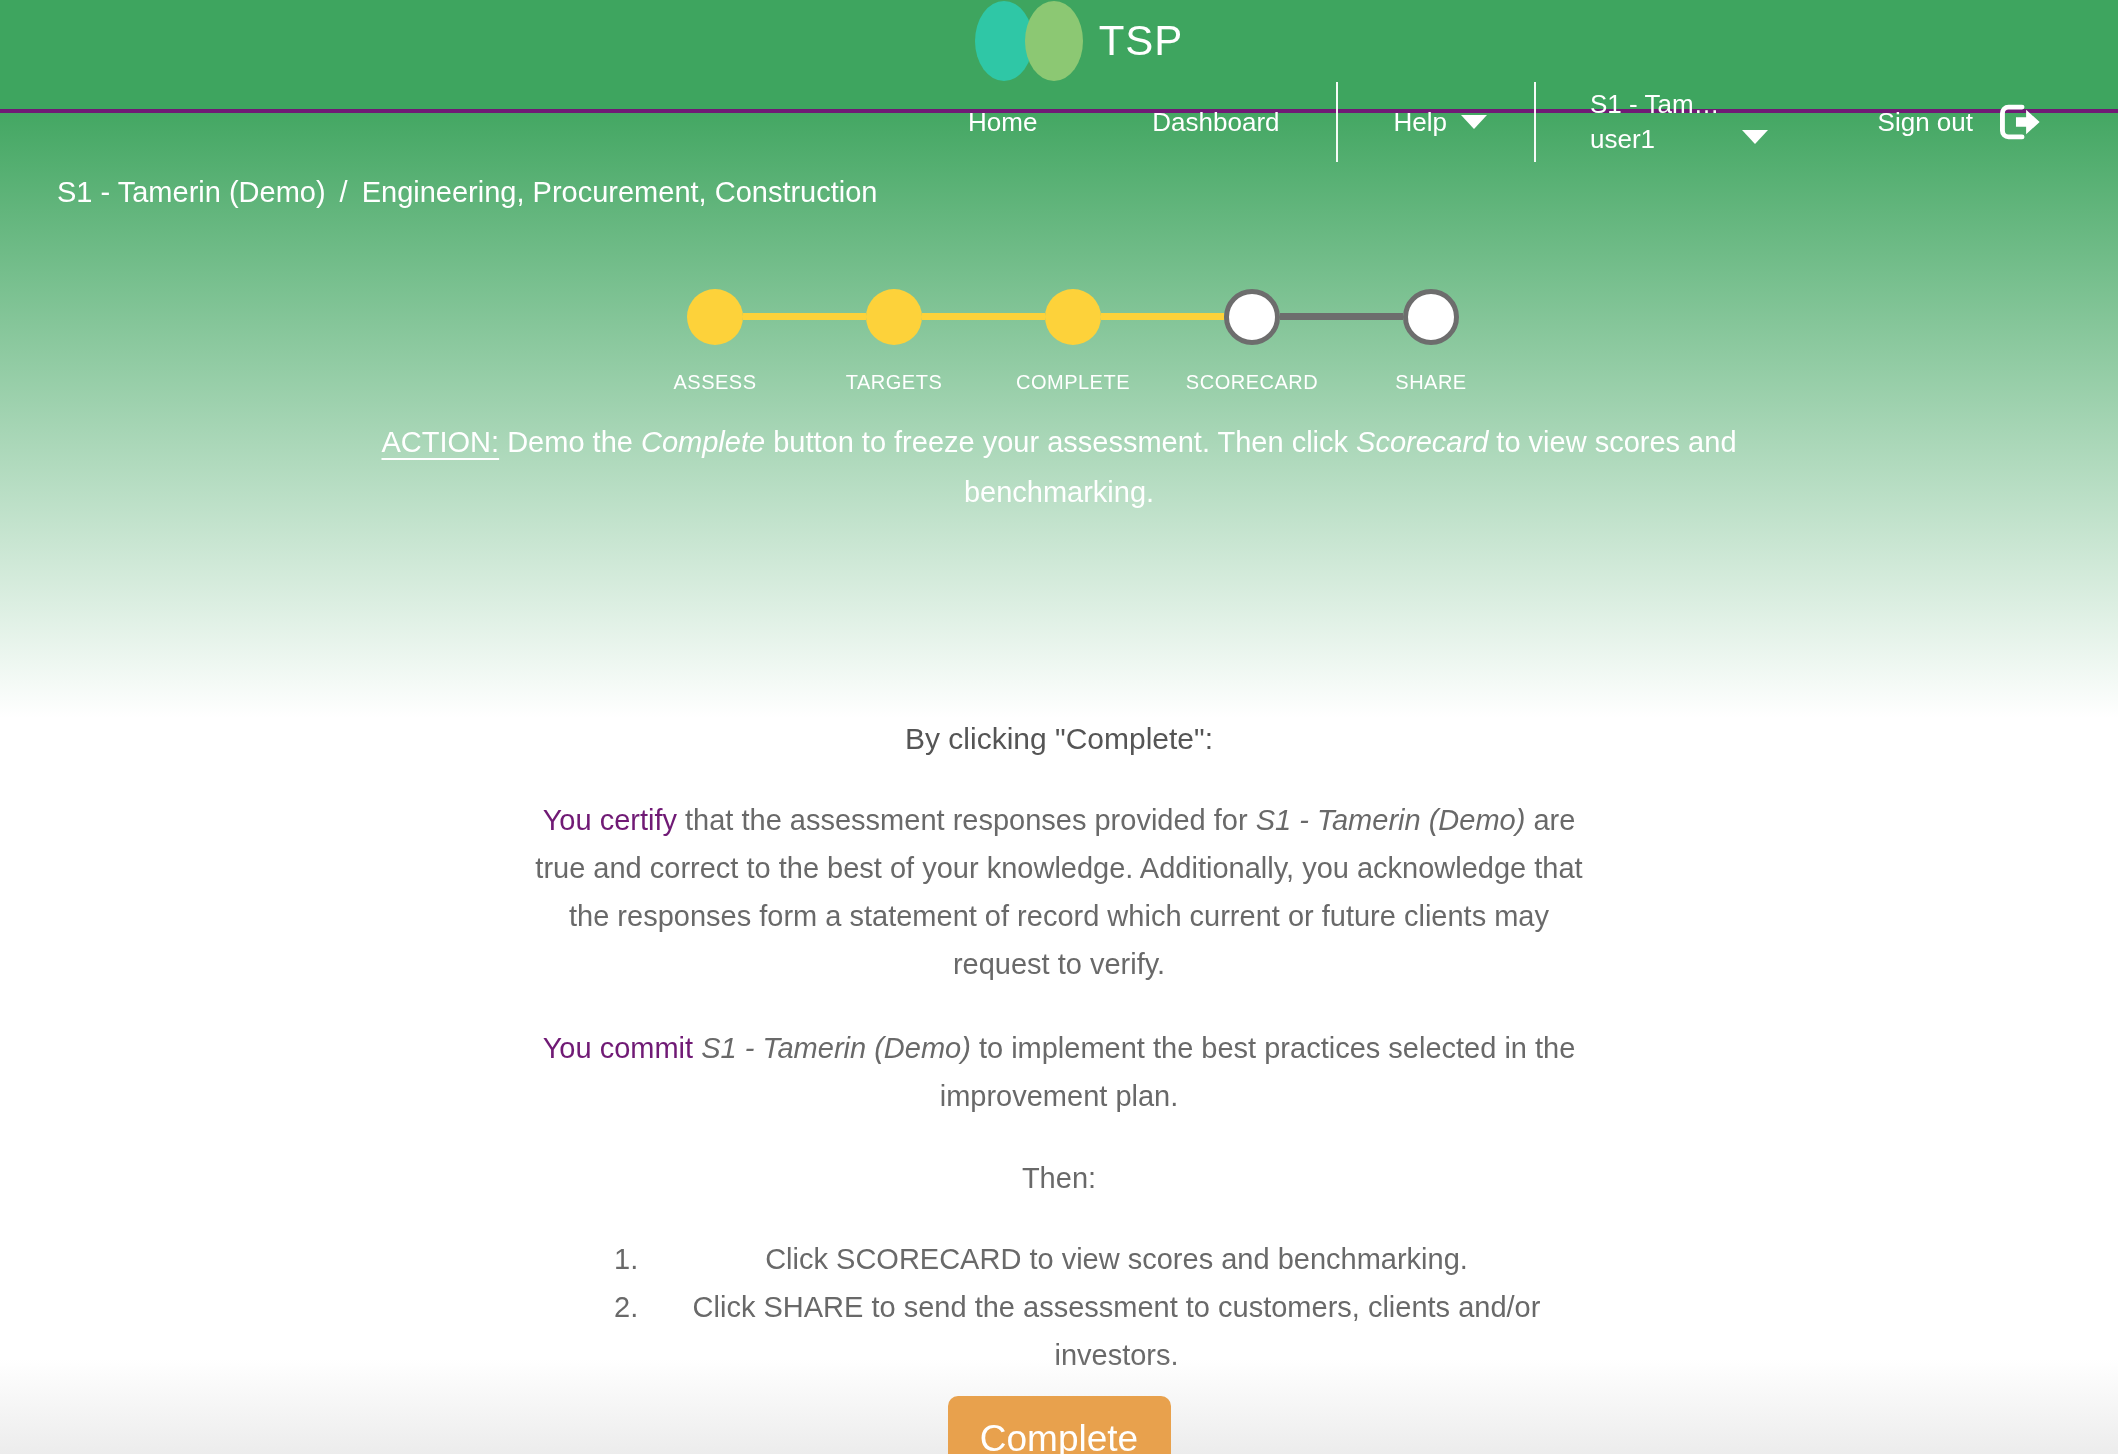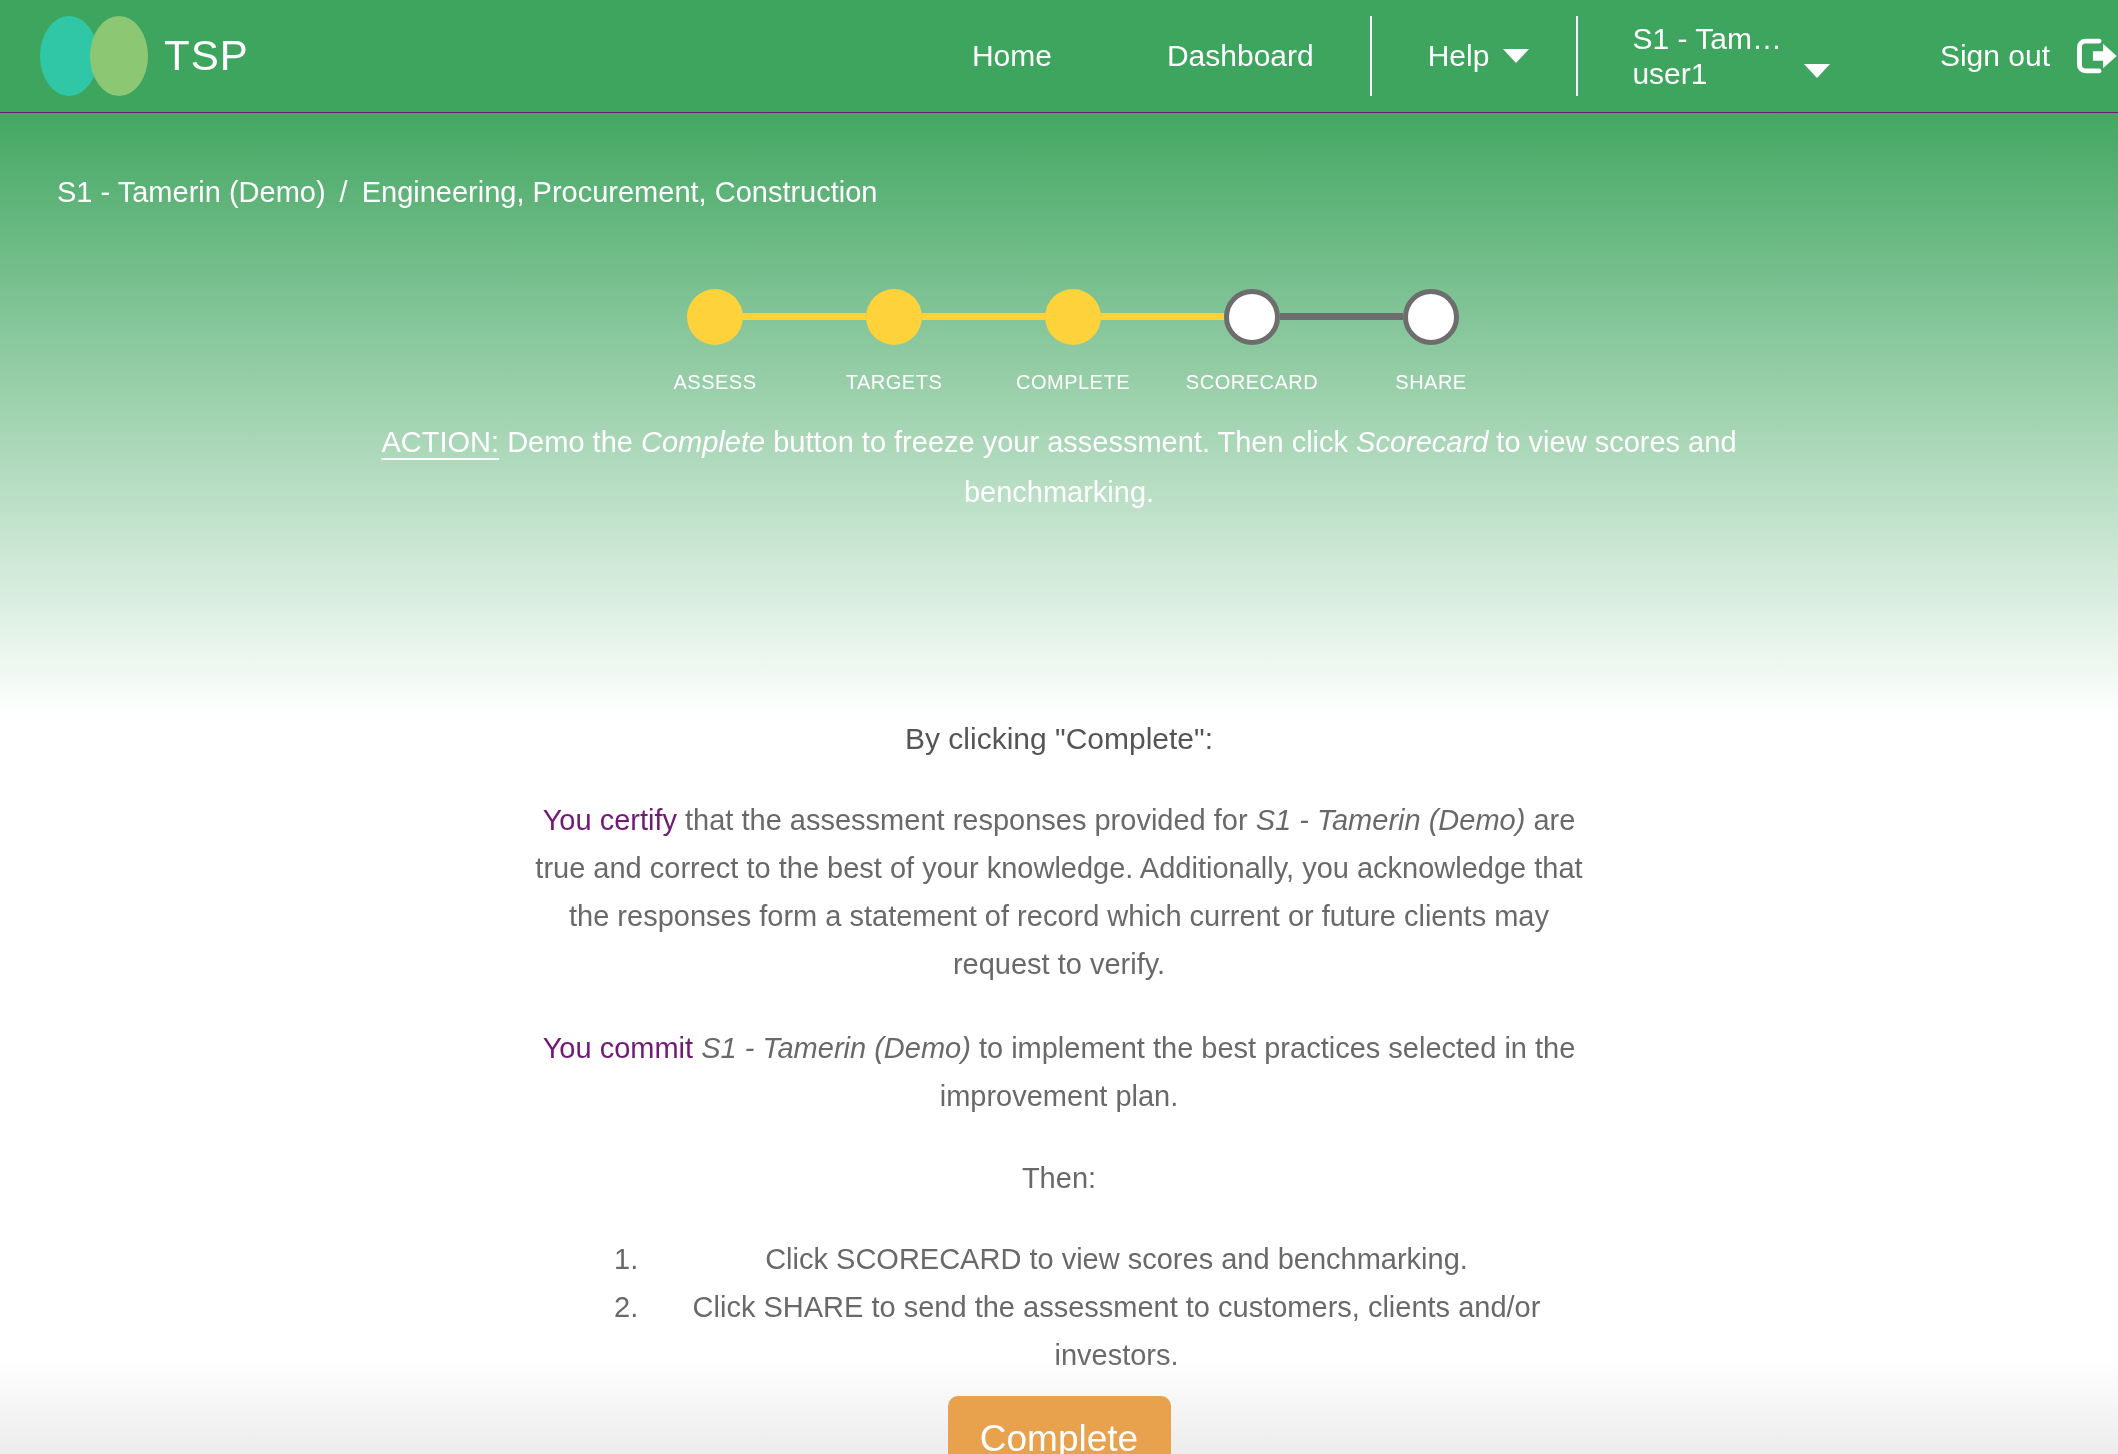--- a/index.html
+++ b/index.html
@@ -4,29 +4,30 @@
 <style>
   html,body{margin:0;padding:0;background:#fff;}
   .page{
     position:relative;width:2118px;height:1454px;overflow:hidden;background:#fff;
     font-family:"Liberation Sans","DejaVu Sans",sans-serif;font-weight:300;
   }
   
   .header{
     height:113px;background:#3EA55F;display:flex;align-items:center;
     box-sizing:border-box;padding-left:40px;color:#fff;
-    border-bottom:1px solid #701a75;
+    border-bottom:4px solid #701a75;
+    flex-direction:column;
   }
   .logo{display:flex;align-items:center;cursor:pointer;}
   .logo-marks{position:relative;width:112px;height:82px;}
   .logo-ellipse{position:absolute;top:1px;width:58px;height:80px;border-radius:50%;}
   .logo-ellipse.teal{left:0;background:#2FC7A6;}
   .logo-ellipse.green{left:50px;background:#8CC873;}
   .logo-text{font-size:42px;margin-left:12px;letter-spacing:1px;}
-  .nav{margin-left:auto;display:flex;align-items:center;height:100%;font-size:30px;}
+  .nav{margin-left:auto;display:flex;align-items:center;height:100%;padding-right:77px;font-size:26px;}
   .nav-item{color:#fff;cursor:pointer;white-space:nowrap;}
   .nav-home{margin-right:115px;}
   .nav-dashboard{margin-right:56px;}
   .nav-divider{width:2px;height:80px;background:rgba(255,255,255,.95);}
   .nav-help{margin:0 0 0 56px;display:flex;align-items:center;}
   .caret{width:0;height:0;border-left:13px solid transparent;border-right:13px solid transparent;border-top:14px solid #fff;margin-left:14px;}
   .nav-help{margin-right:47px;}
   .user-menu{display:flex;align-items:center;margin:0 110px 0 54px;cursor:pointer;}
   .user-lines{display:flex;flex-direction:column;line-height:35px;}
   .user-menu .caret{margin-left:22px;margin-top:30px;}

